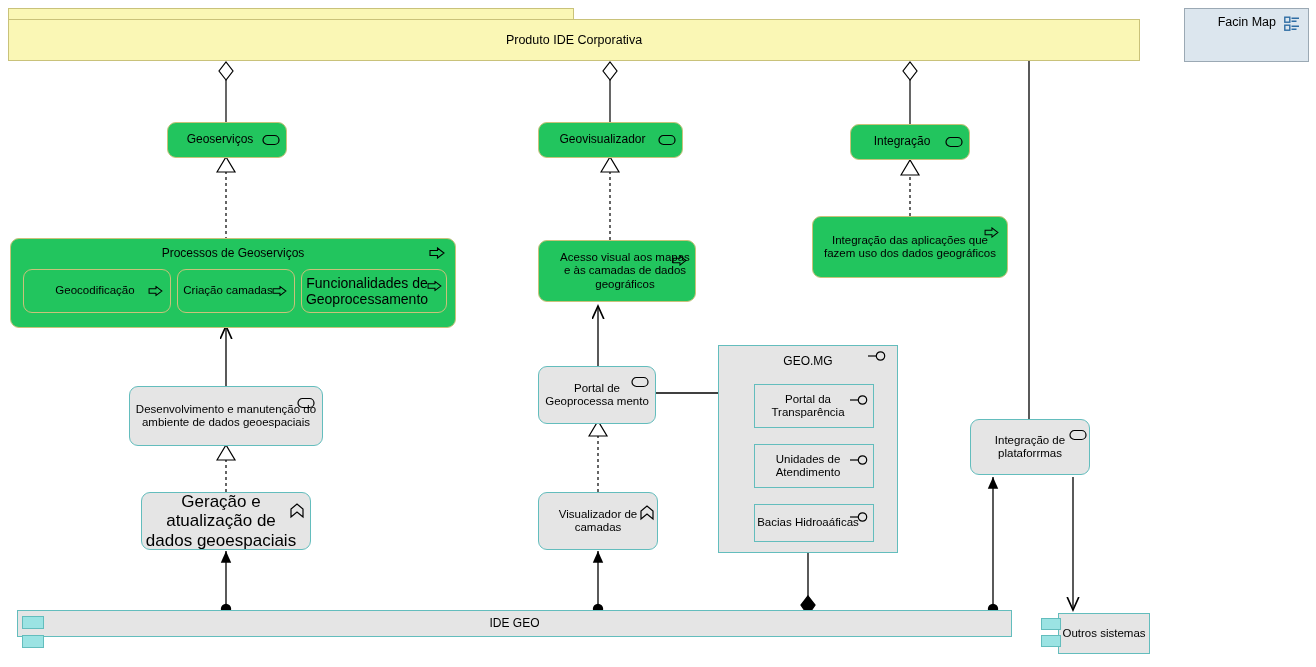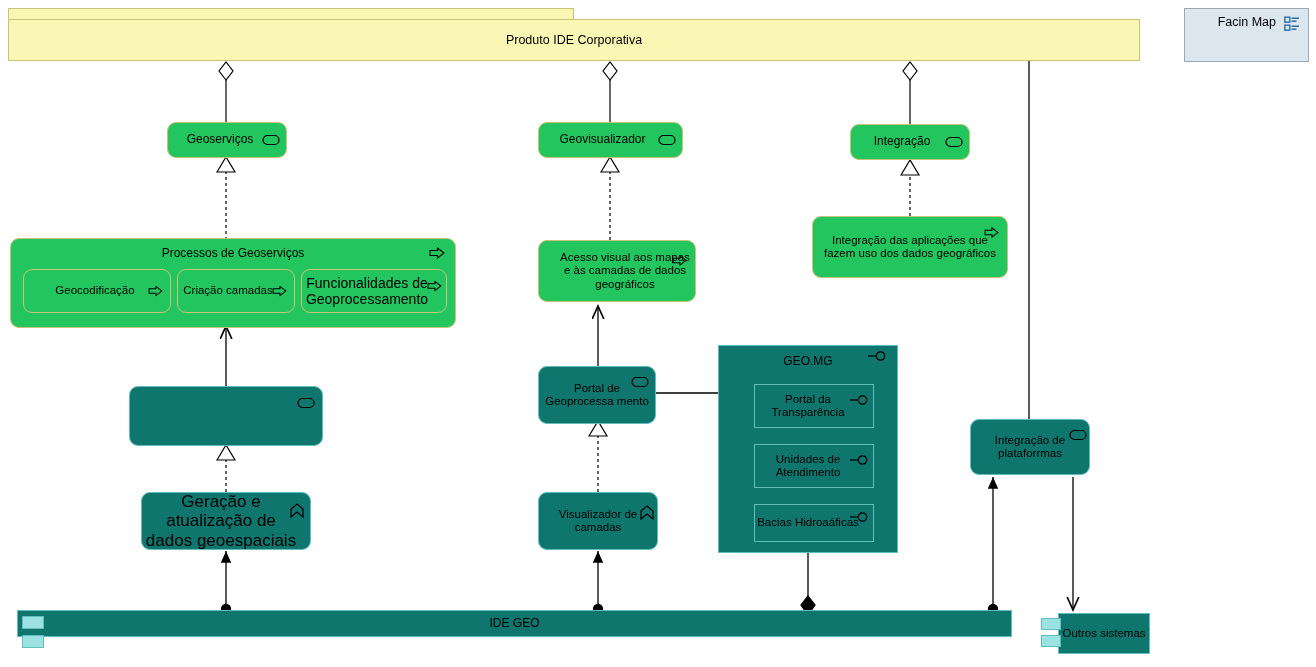--- a/index.html
+++ b/index.html
@@ -22,21 +22,21 @@
     justify-content:center;
     text-align:center;
     line-height:1.15;
     color:#000;
     overflow:hidden;
   }
   .lbl{display:block;padding:0 2px;}
 
   
   .yellow{background:#22c55e;border:1px solid #C9C27A;}
-  .cyan{background:#0f766e;border:1px solid #63BDBD;}
+  .cyan{background:#e5e5e5;border:1px solid #63BDBD;}
 
   .rounded{border-radius:9px;}
   .sq{border-radius:0;}
 
   
   .pkg-tab{position:absolute;box-sizing:border-box;background:#FAF7B5;border:1px solid #C9C27A;border-bottom:none;}
   .pkg-body{position:absolute;box-sizing:border-box;background:#FAF7B5;border:1px solid #C9C27A;display:flex;align-items:center;justify-content:center;}
 
   
   .nicon{position:absolute;top:50%;transform:translateY(-50%);pointer-events:none;}
@@ -191,20 +191,21 @@
   </div>
 
   <div class="node yellow rounded" style="left:812px;top:216px;width:196px;height:62px;">
     <span class="lbl" style="font-size:11.5px;">Integração das aplicações que fazem uso dos dados geográficos</span>
     <svg class="nicon" style="right:8px;top:10px;transform:none;" width="15" height="11" viewBox="0 0 16 12">
       <path d="M1,3.5 L8.5,3.5 L8.5,1 L15,6 L8.5,11 L8.5,8.5 L1,8.5 Z" fill="none" stroke="#000" stroke-width="1.1"></path>
     </svg>
   </div>
 
   <div class="node cyan rounded" style="left:129px;top:386px;width:194px;height:60px;">
+    <span class="lbl" style="font-size:11.5px;">Desenvolvimento e manutenção do ambiente de dados geoespaciais</span>
     <svg class="nicon" style="right:7px;top:10px;transform:none;" width="18" height="12" viewBox="0 0 18 12">
       <rect x="1" y="1.5" width="16" height="9" rx="4.5" fill="none" stroke="#000" stroke-width="1.2"></rect>
     </svg>
   </div>
 
   <div class="node cyan rounded" style="left:141px;top:492px;width:170px;height:58px;">
     <span class="lbl" style="font-size:17px;margin-right:10px;">Geração e atualização de dados geoespaciais</span>
     <svg class="nicon" style="right:5px;top:10px;transform:none;" width="16" height="16" viewBox="0 0 16 16">
       <path d="M2,14 L2,6 L8,1 L14,6 L14,14 L8,9 Z" fill="none" stroke="#000" stroke-width="1.2"></path>
     </svg>

